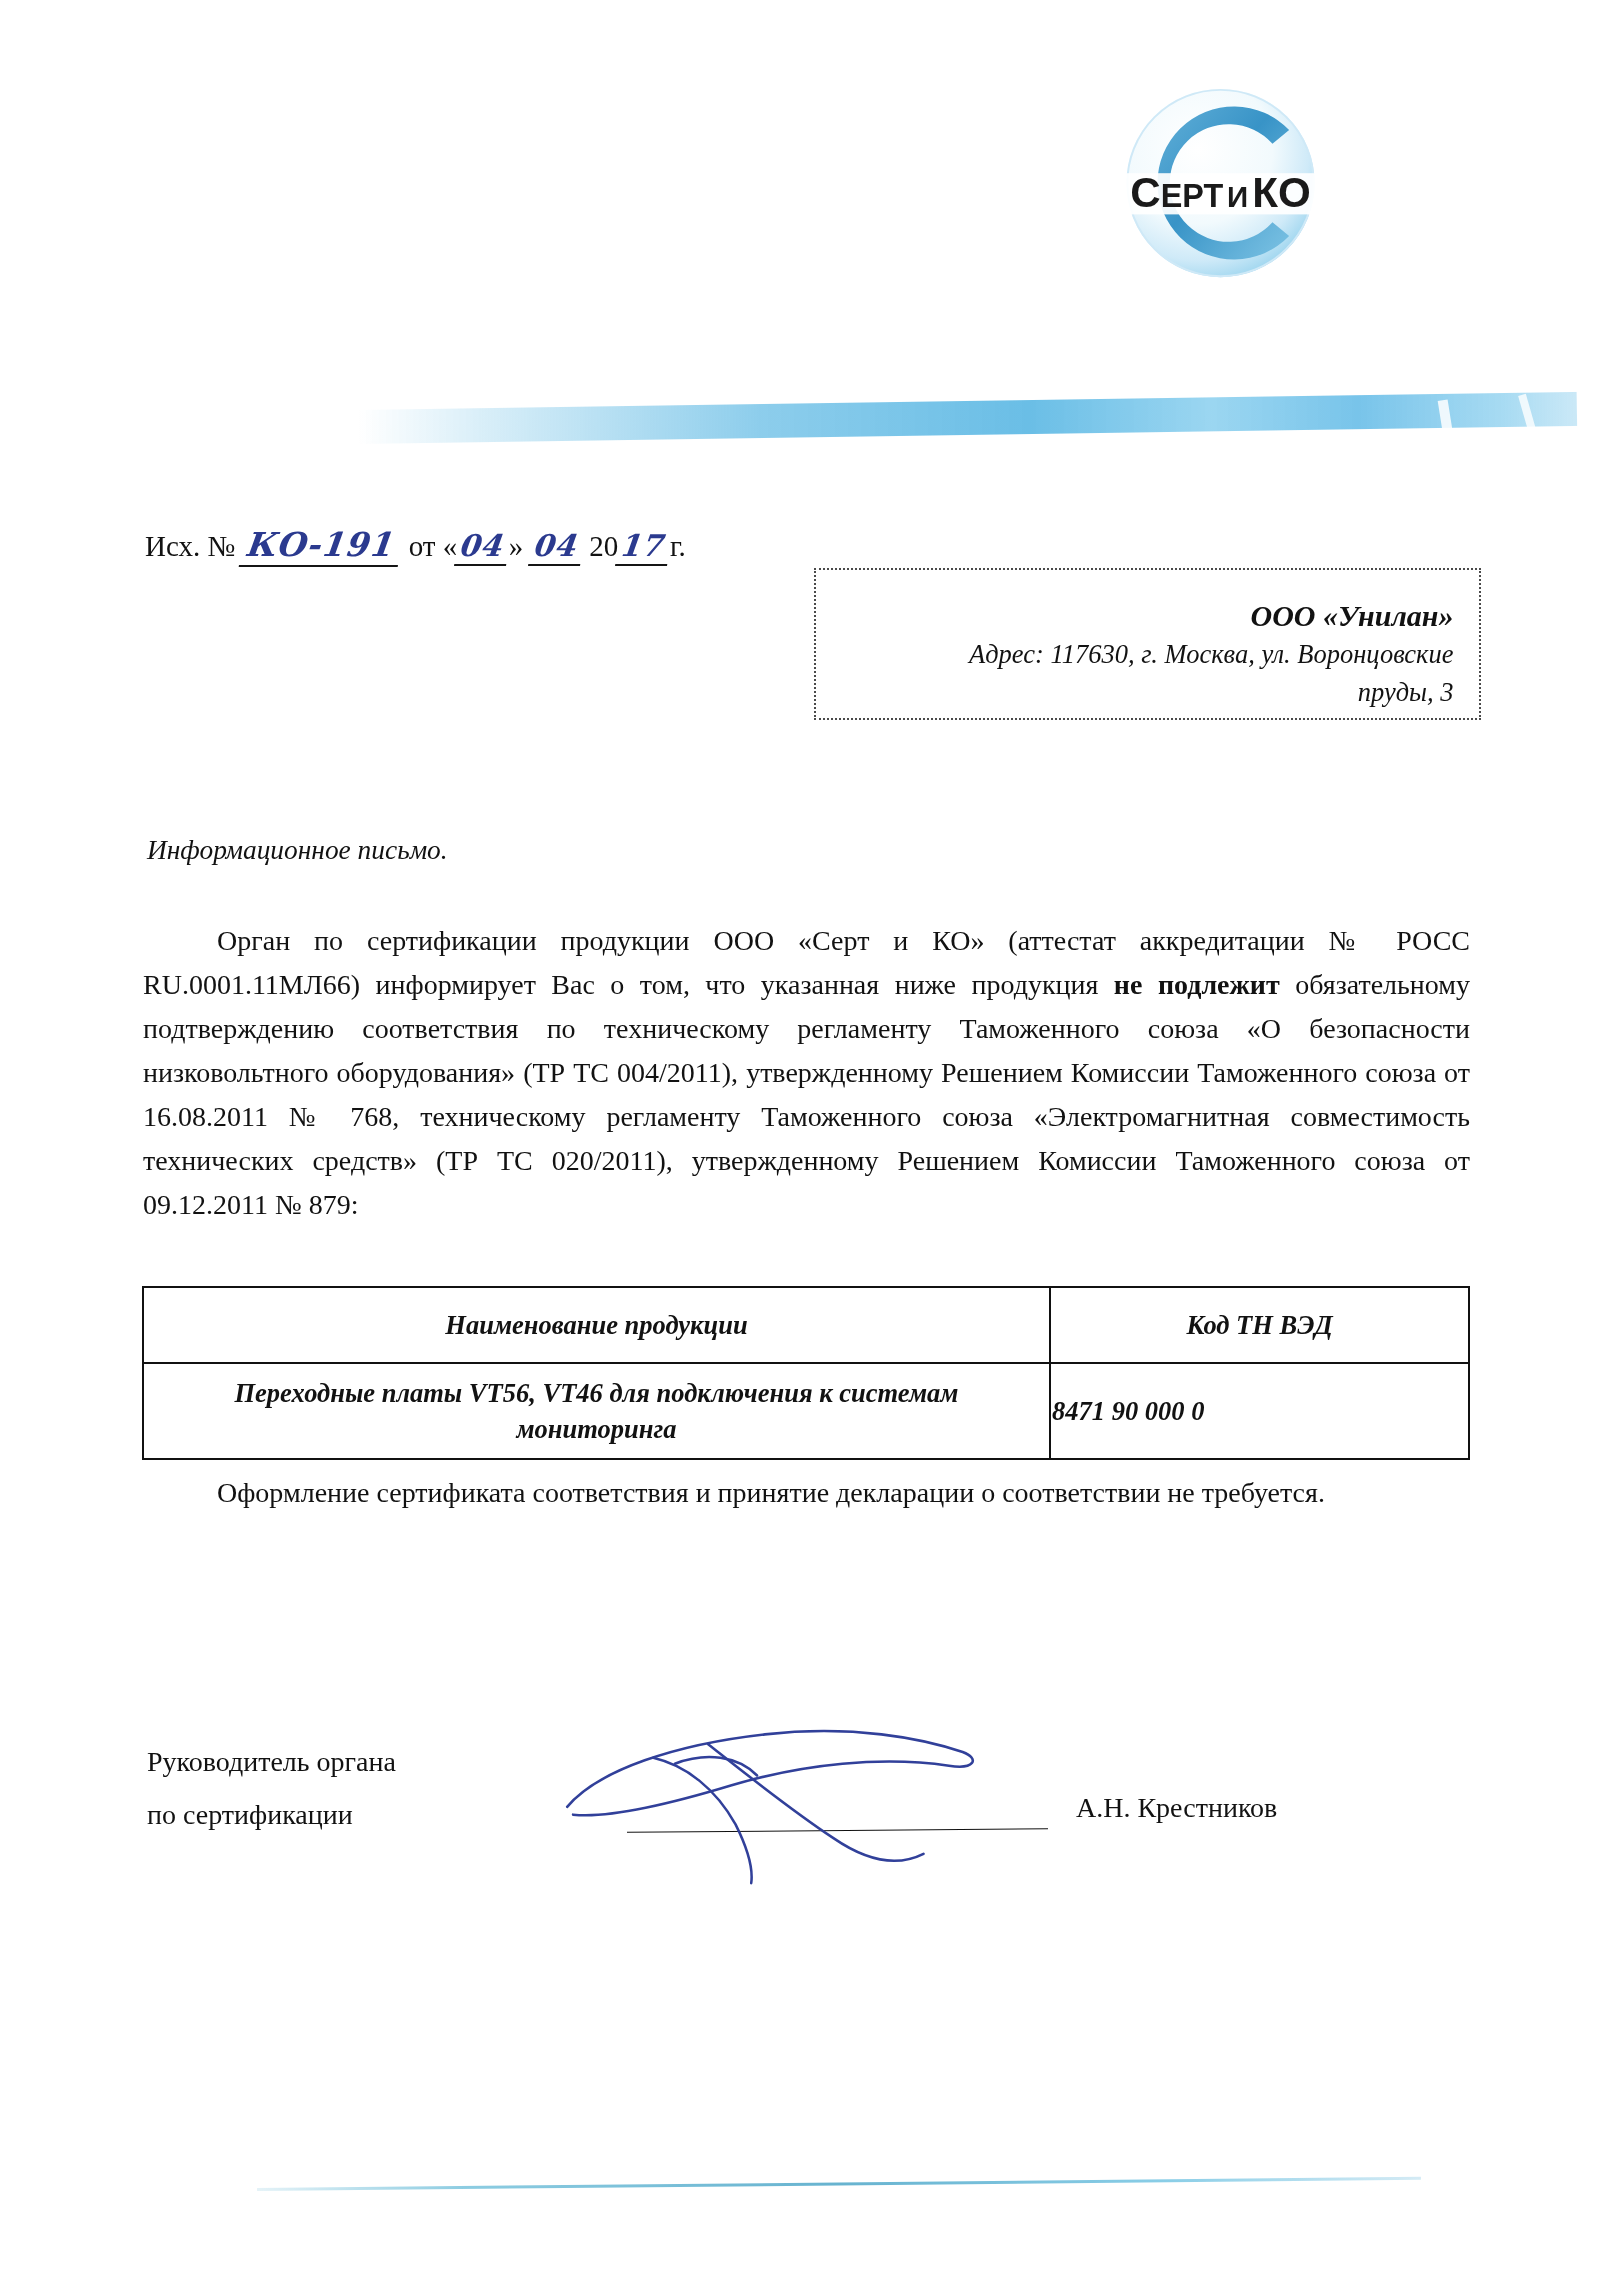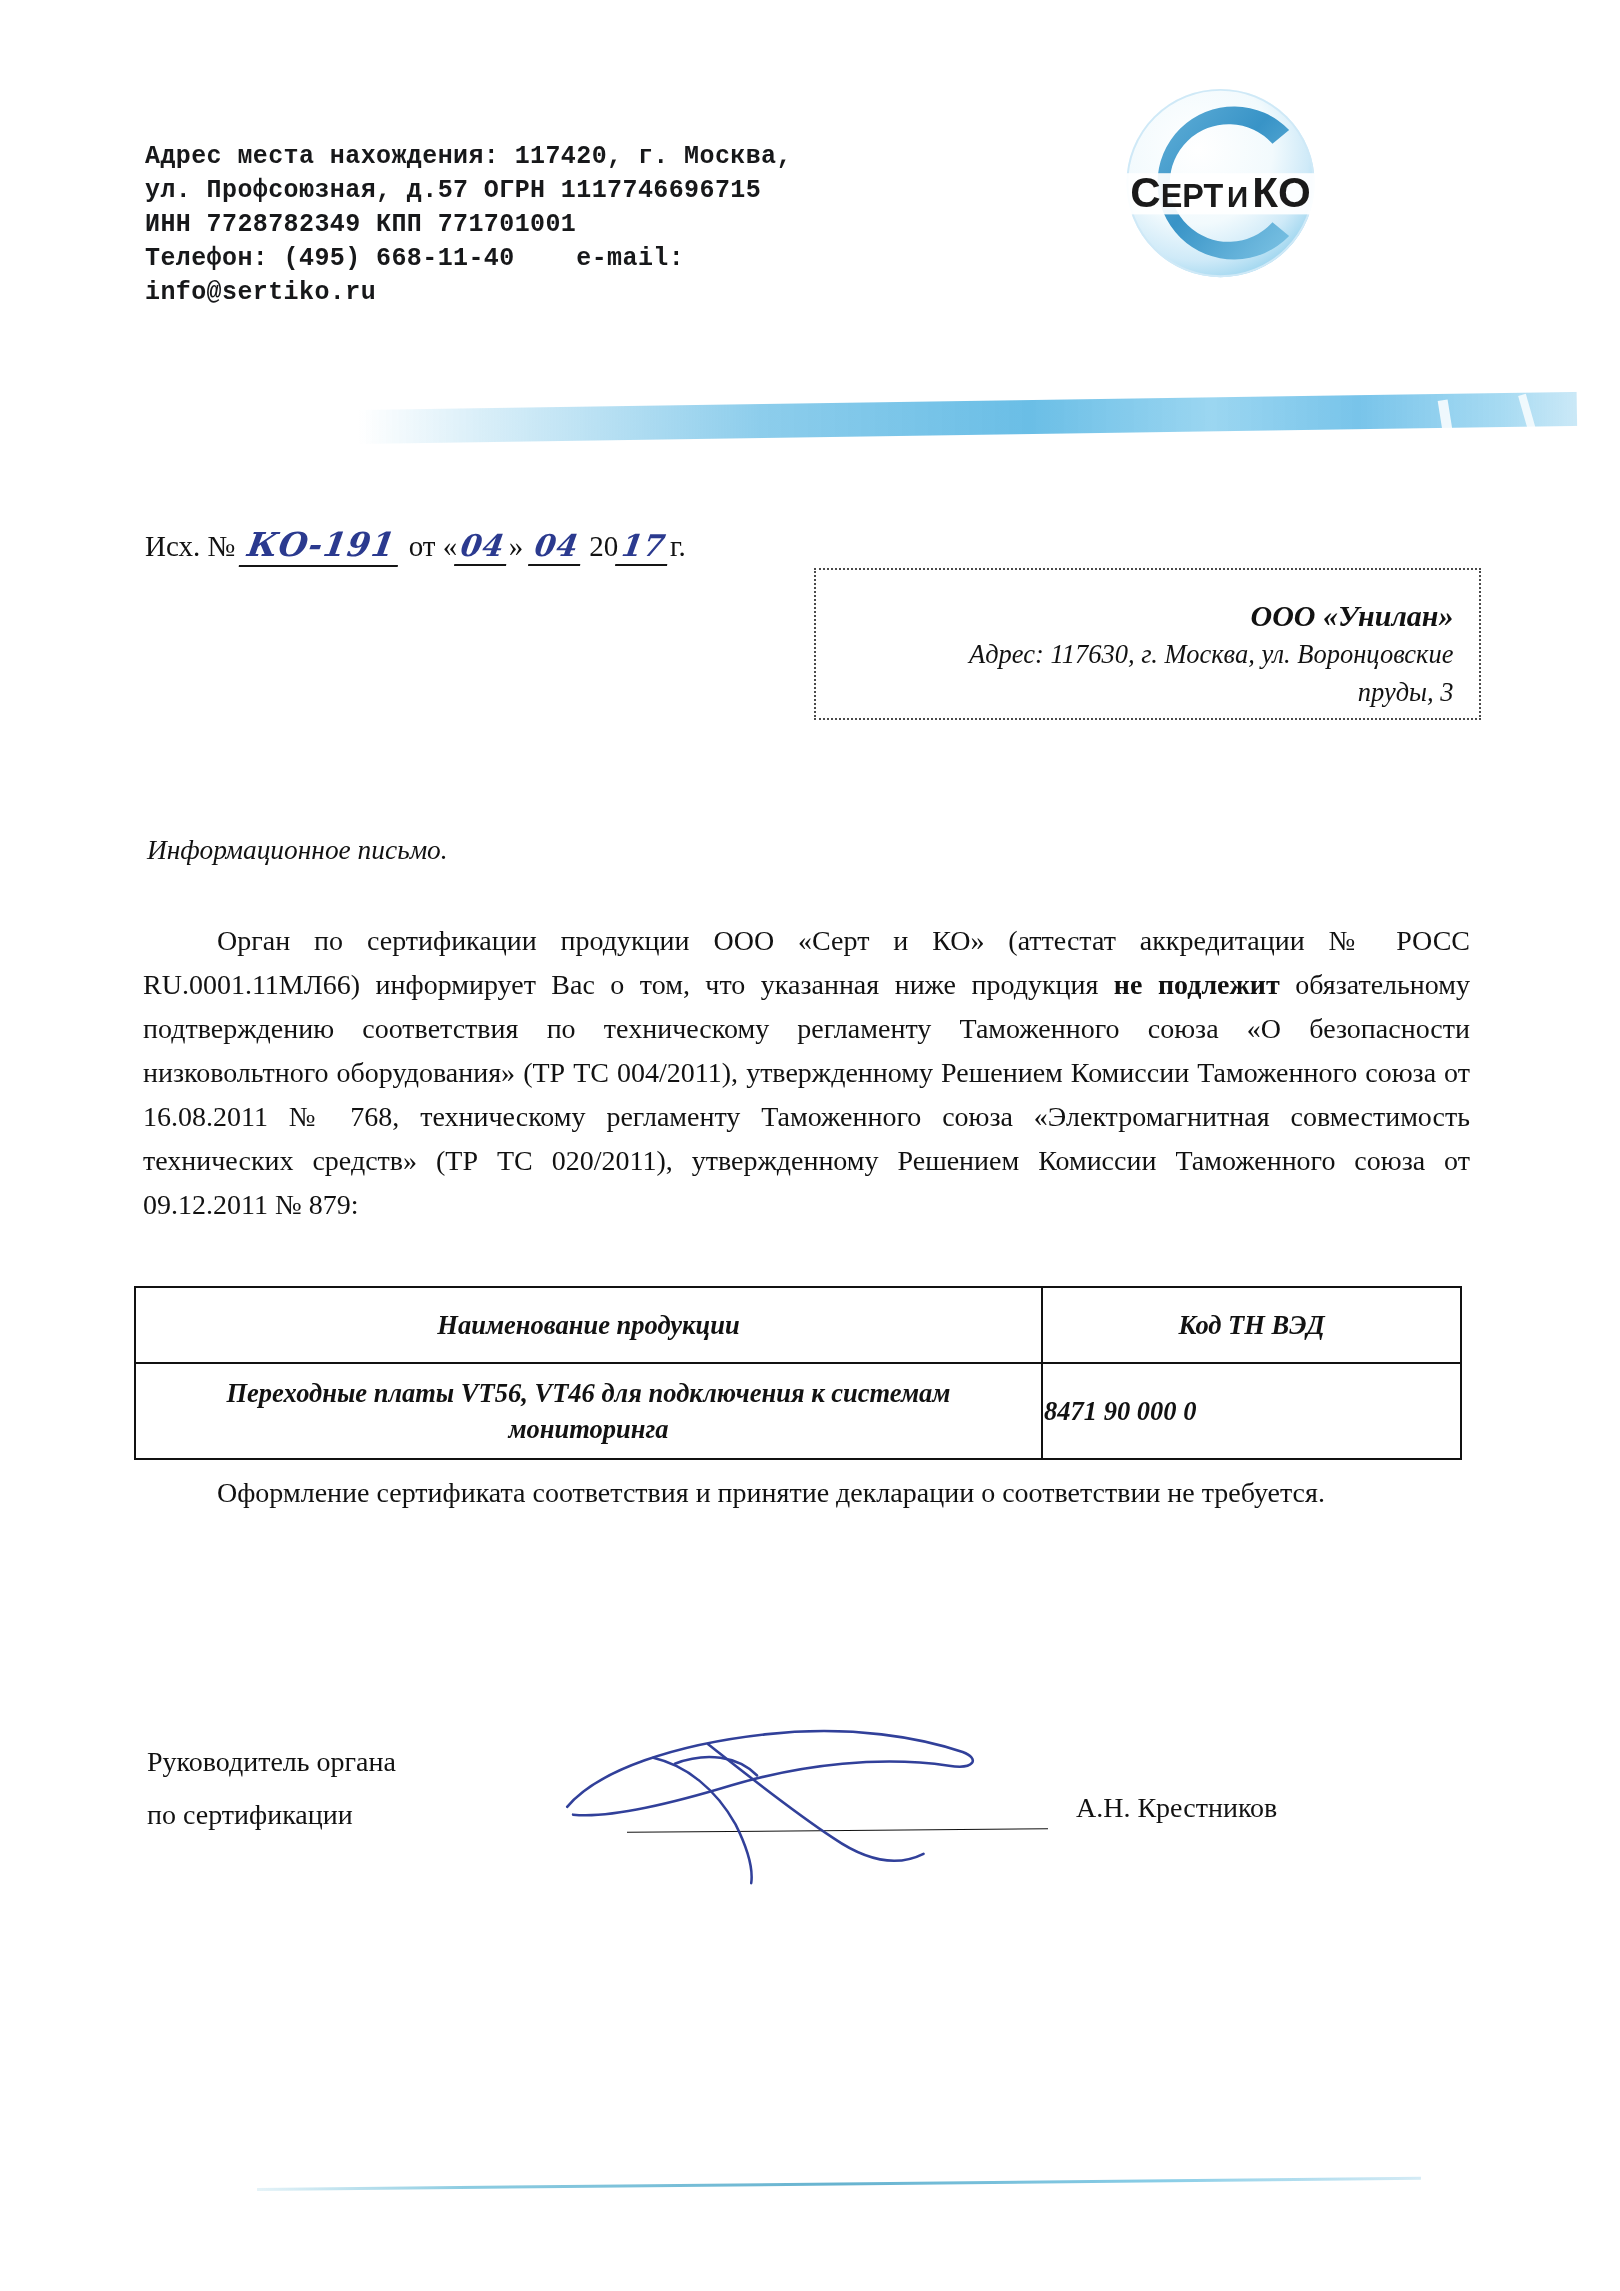--- a/index.html
+++ b/index.html
@@ -137,21 +137,21 @@
     line-height: 44px;
     text-align: justify;
     text-indent: 74px;
     hyphens: none;
   }
   .body-text b { font-weight: bold; margin-top: 35px; }
 
   
   .ptable {
     position: absolute;
-    left: 134px; top: 1286px;
+    left: 142px; top: 1286px;
     width: 1325px;
     border-collapse: collapse;
     table-layout: fixed;
   }
   .ptable td {
     border: 2.4px solid #111;
     font-family: "Liberation Serif", serif;
     font-style: italic;
     font-weight: bold;
     font-size: 26.5px;
@@ -226,27 +226,20 @@
       rgba(170,215,235,0.5) 100%);
     transform: rotate(-0.55deg);
     transform-origin: left center;
   }
 </style>
 </head>
 <body>
 
 <div class="page">
 
-  <div class="letterhead">
-    <div class="letterhead-line">Адрес места нахождения: 117420, г. Москва,</div>
-    <div class="letterhead-line">ул. Профсоюзная, д.57 ОГРН 1117746696715</div>
-    <div class="letterhead-line">ИНН 7728782349 КПП 771701001</div>
-    <div class="letterhead-line">Телефон: (495) 668-11-40    e-mail:</div>
-    <div class="letterhead-line">info@sertiko.ru</div>
-  </div>
 
   <div class="logo-wrap">
     <svg class="logo-svg" viewBox="0 0 270 205">
       <defs>
         <radialGradient id="sphere" cx="38%" cy="32%" r="72%">
           <stop offset="0%" stop-color="#ffffff"></stop>
           <stop offset="55%" stop-color="#f2fafd"></stop>
           <stop offset="82%" stop-color="#cfeaf8"></stop>
           <stop offset="100%" stop-color="#9fd6ef"></stop>
         </radialGradient>

